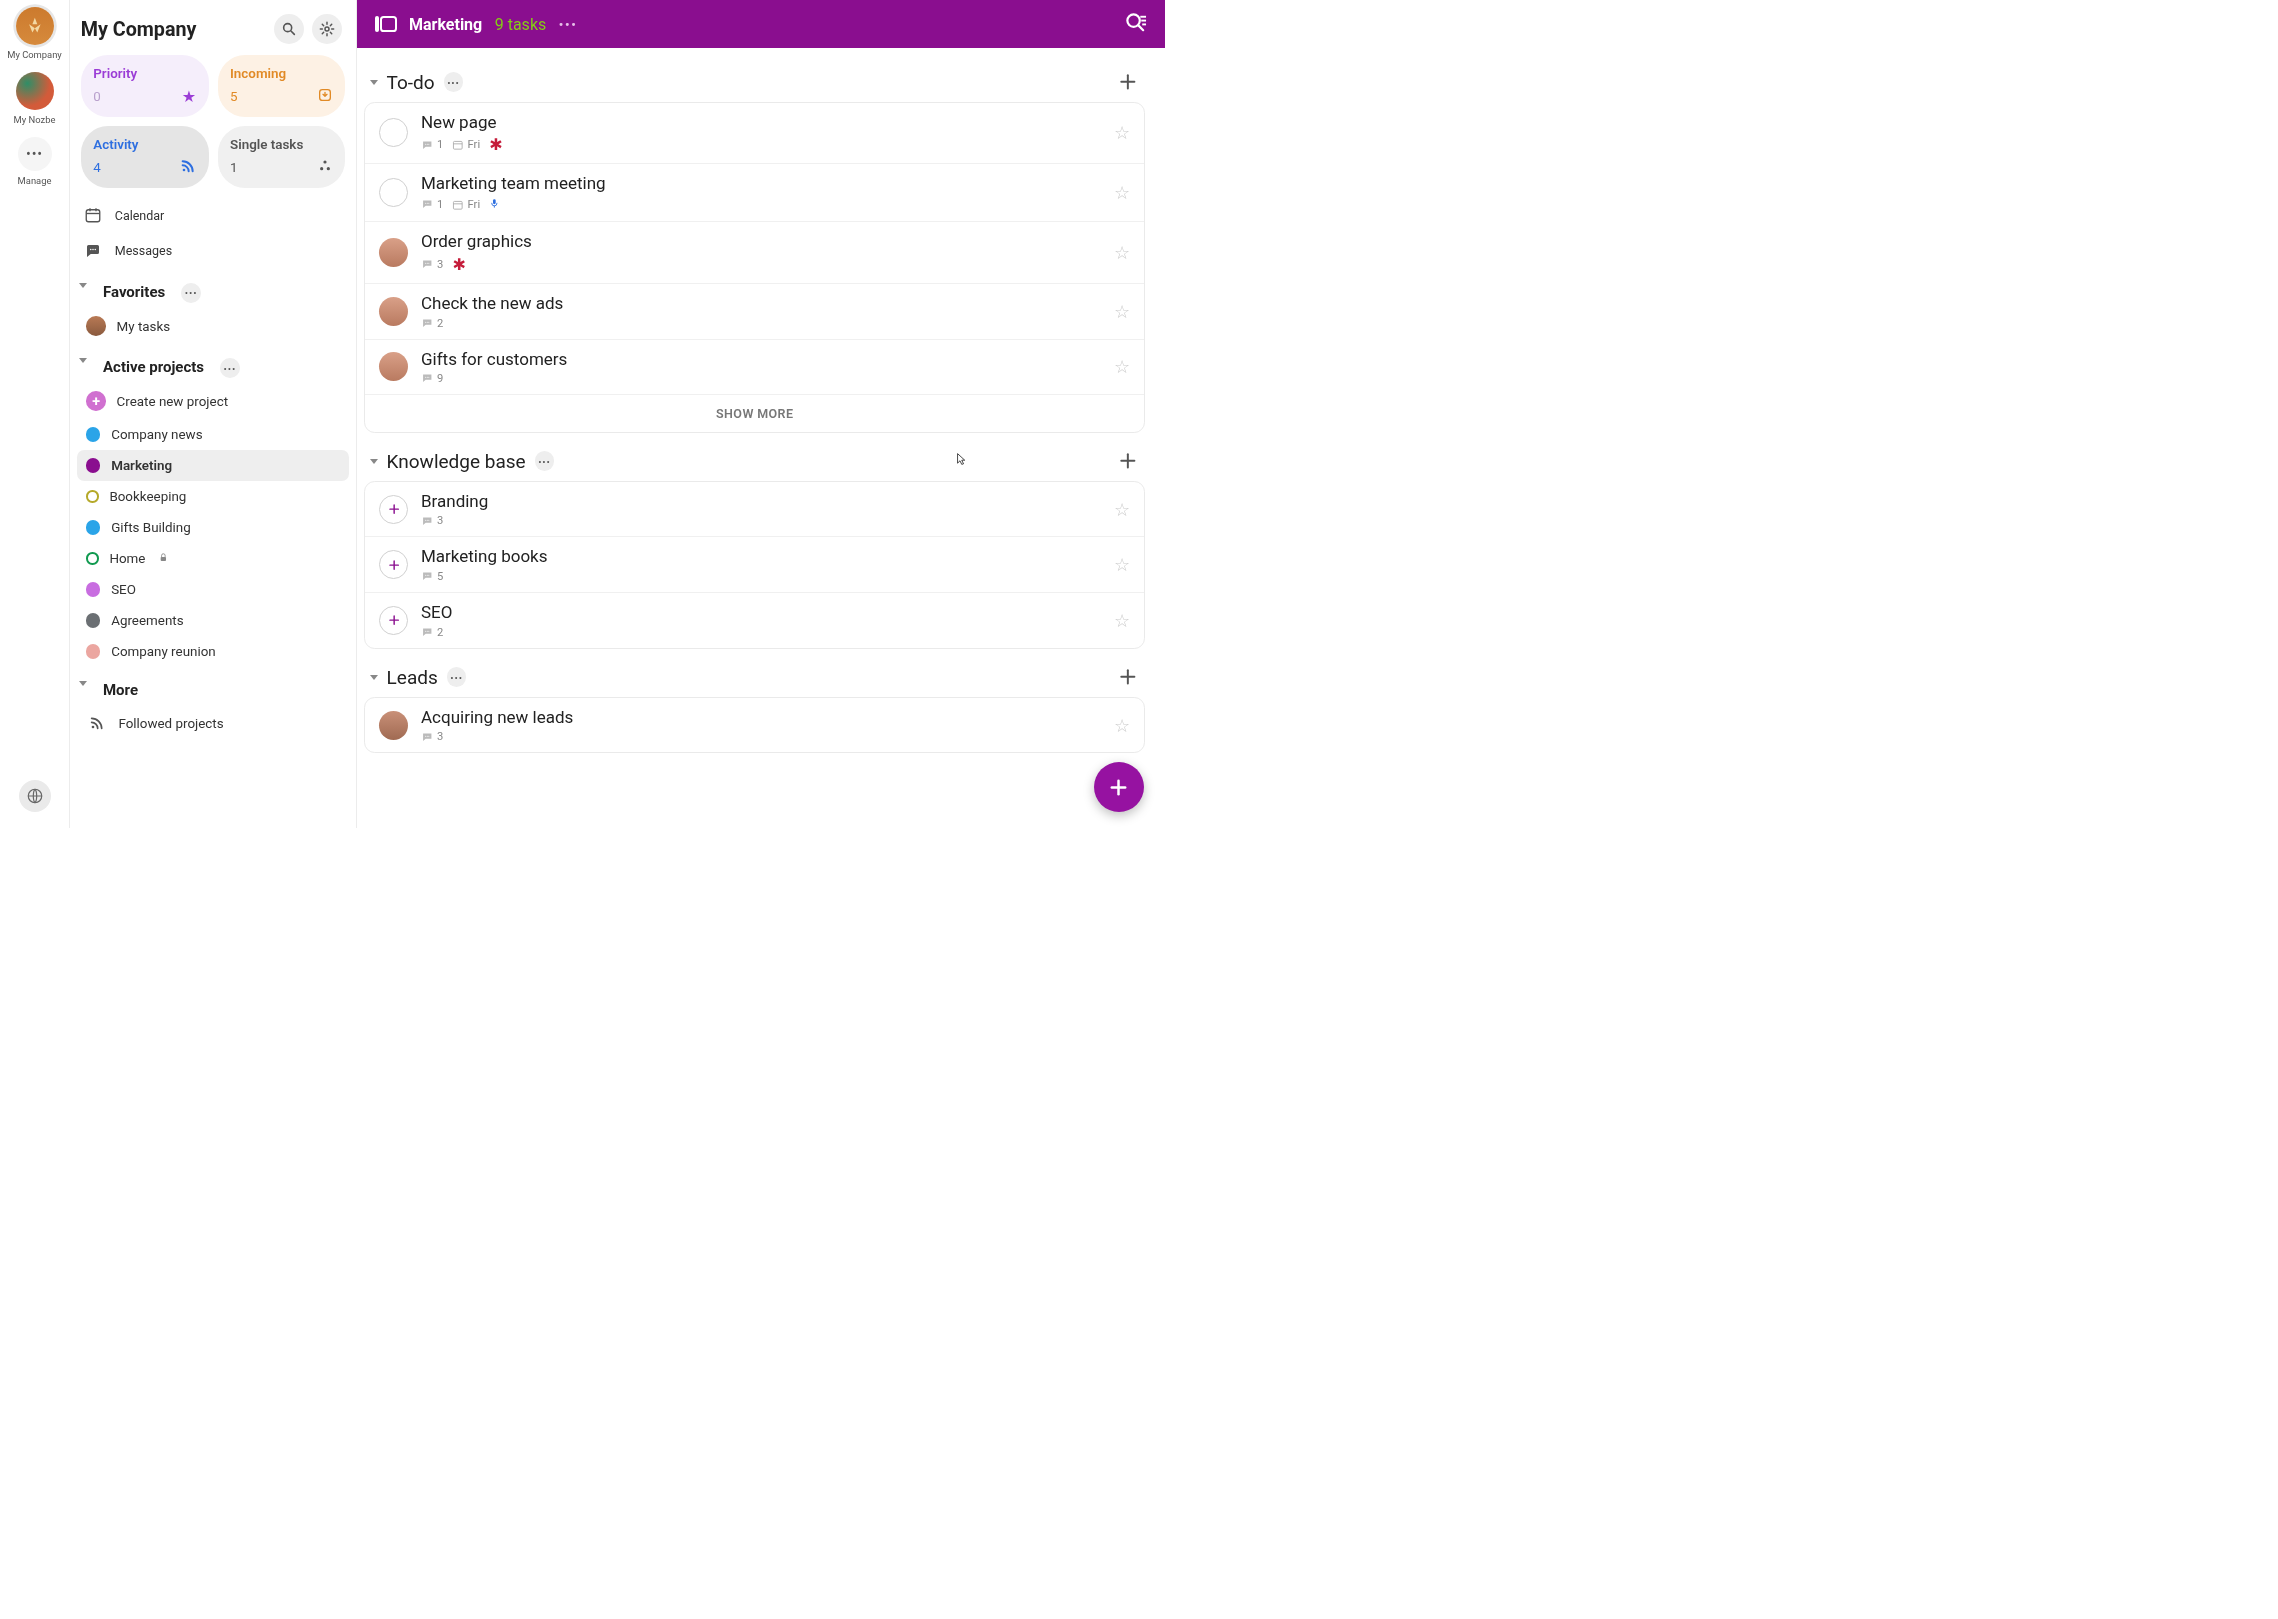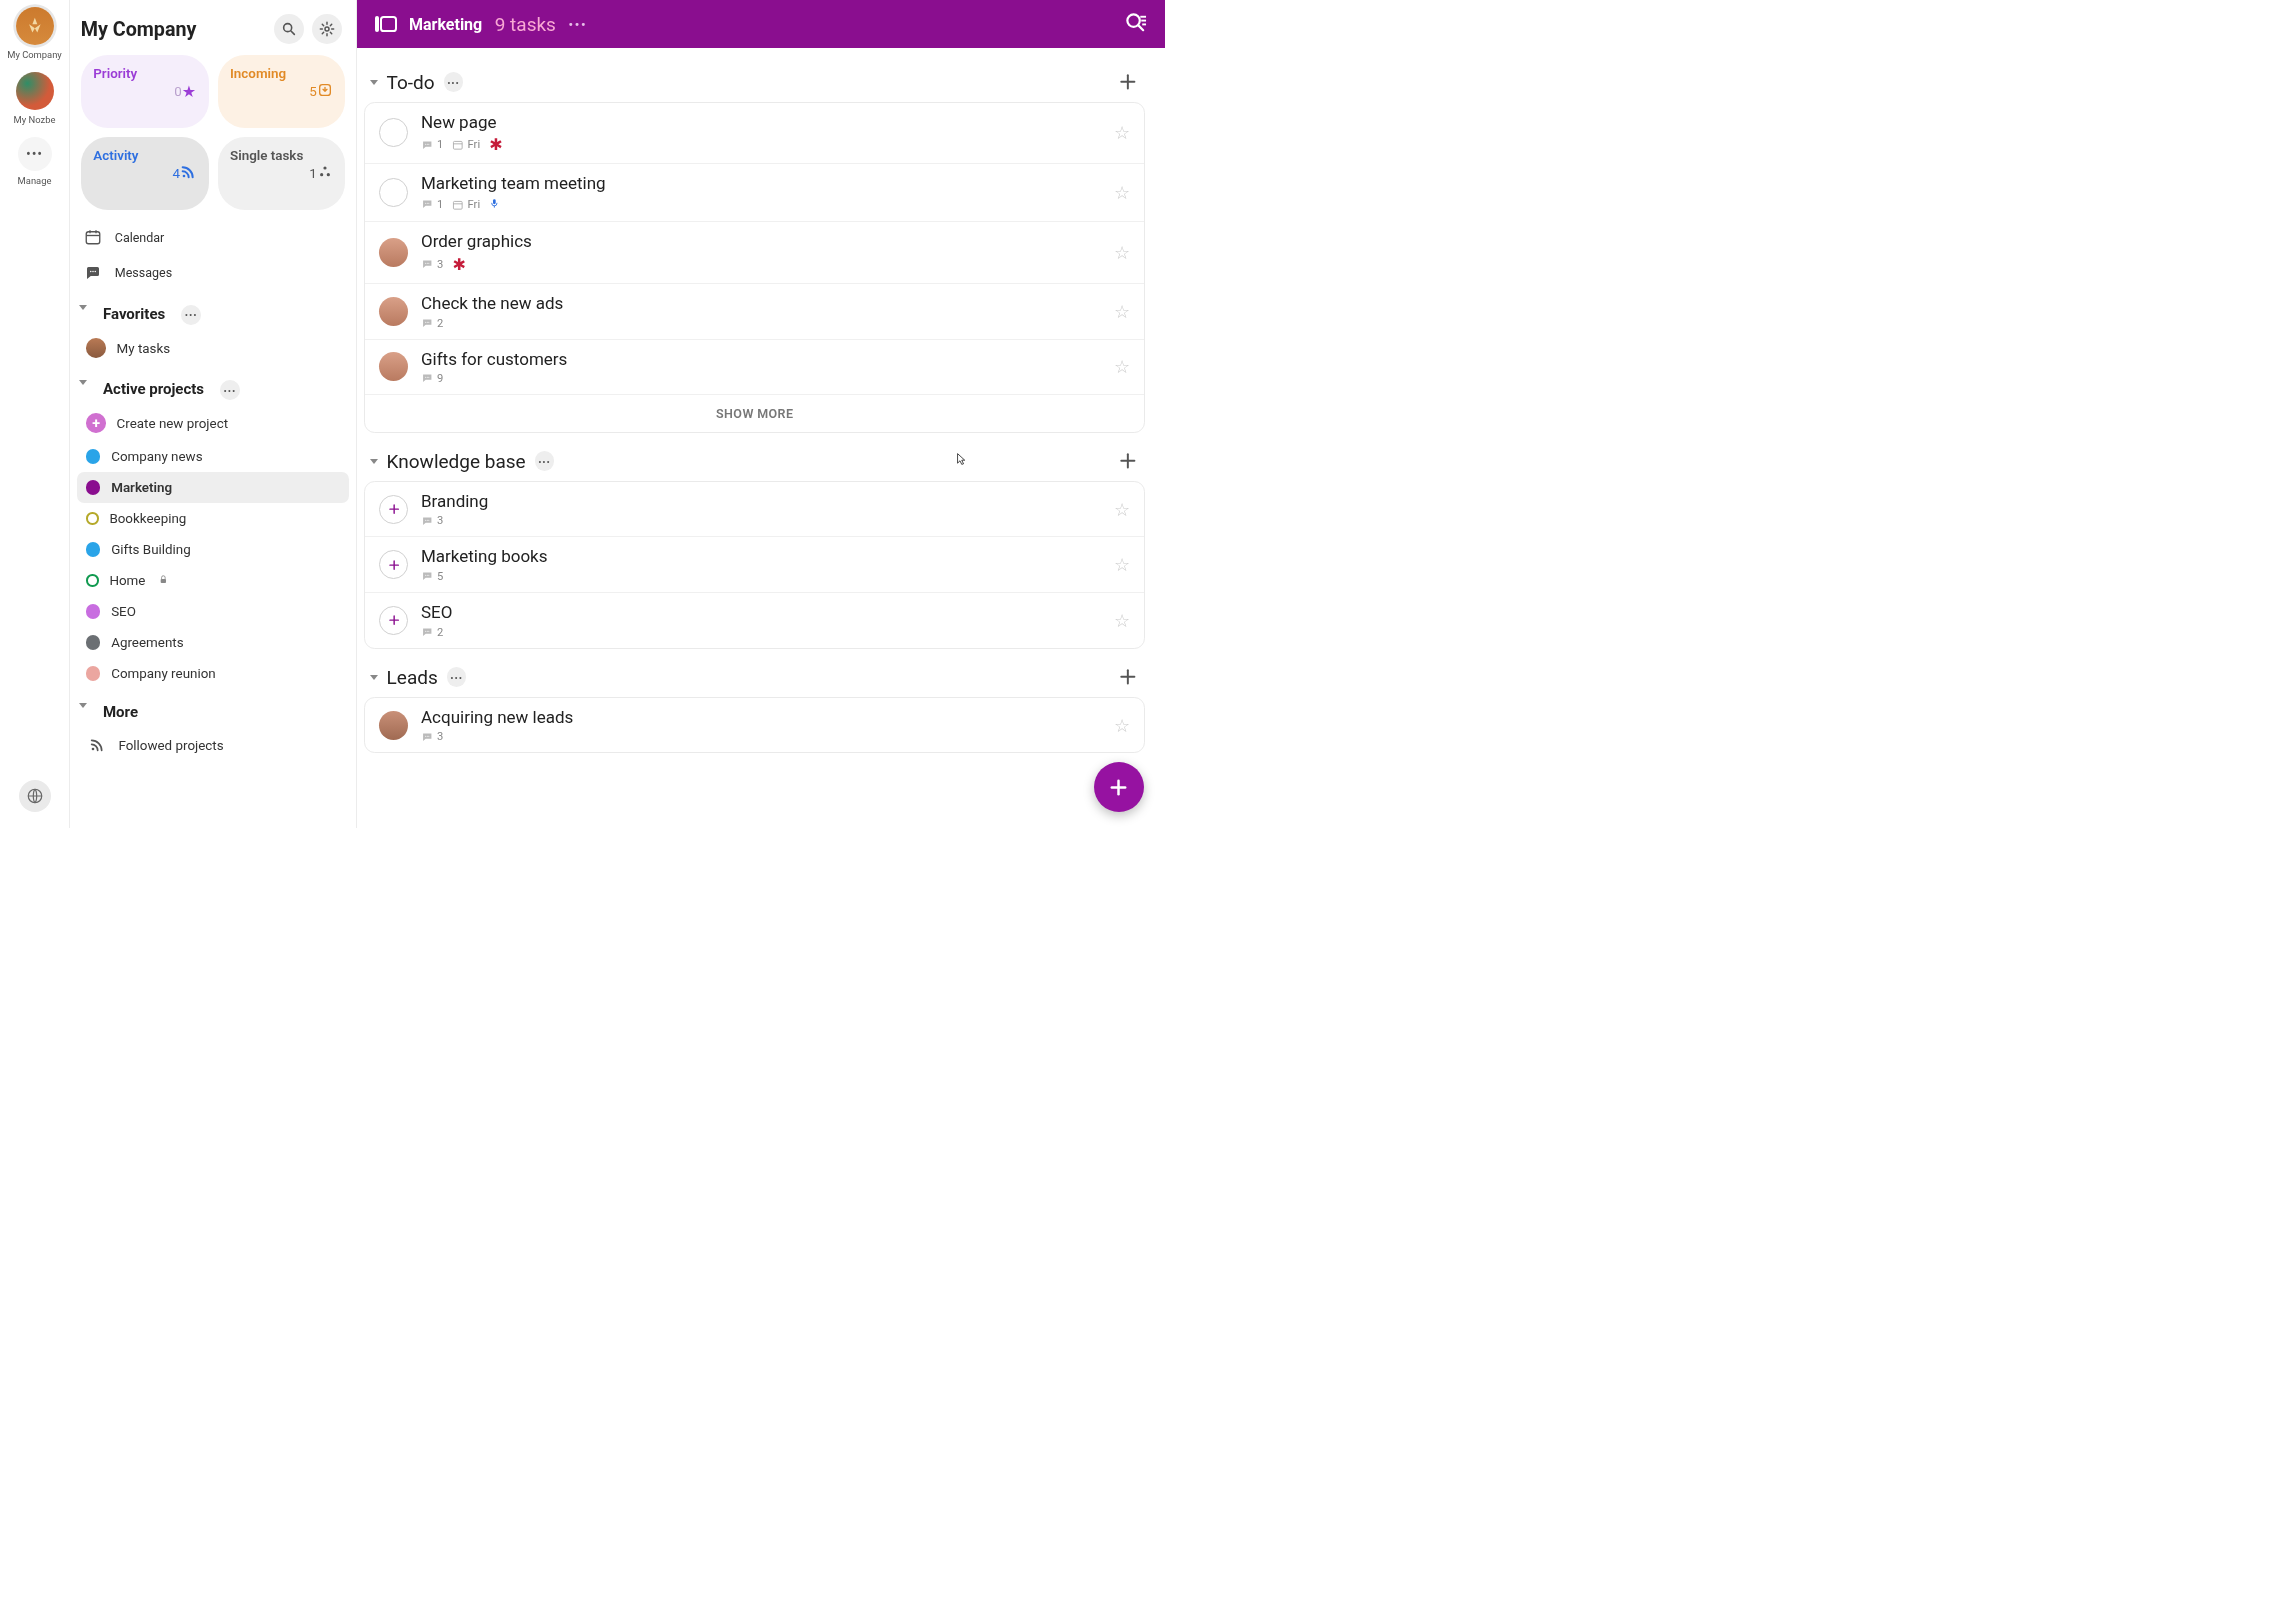--- a/index.html
+++ b/index.html
@@ -107,23 +107,23 @@
   
   .cards {
     display: grid;
     grid-template-columns: 1fr 1fr;
     gap: 9px;
     margin: 5.4px 3.6px 9px 3.6px;
   }
   .card {
     border-radius: 27px;
     padding: 10.7px 12.5px 10.7px 12.5px;
-    height: 73px;
-    display: flex;
-    flex-direction: row;
+    height: 62px;
+    display: flex;
+    flex-direction: column;
     justify-content: space-between;
     cursor: pointer;
   }
   .card .card-top { font-weight: 600; font-size: 13.4px; }
   .card .card-bot { display: flex; align-items: center; justify-content: space-between; font-size: 13.4px;}
   .card.priority { background: #f5eefb; }
   .card.priority .card-top { color: #9b3dd6; }
   .card.priority .card-count { color: #b9a0cd; }
   .card.incoming { background: #fdf1e4; }
   .card.incoming .card-top { color: #e18a26; }
@@ -225,21 +225,21 @@
     height: 48px;
     background: #8a0e8f;
     display: flex;
     align-items: center;
     padding: 0 18px;
     color: #fff;
     gap: 12.5px;
     flex-shrink: 0;
   }
   .topbar .proj-name { font-size: 16px; font-weight: 700; }
-  .topbar .task-count { color: #f9a8d4; font-size: 19px; }
+  .topbar .task-count { color: #84cc16; font-size: 16px; }
   .topbar .dots { color: #e7bee9; letter-spacing: 1.8px; cursor:pointer; font-weight:700;}
   .topbar .spacer { flex: 1; }
   .panel-icon {
     width: 21.5px; height: 16px; display:flex; gap:1.8px; cursor:pointer;
   }
   .panel-icon span:first-child {
     width: 3.6px; height: 100%; border-radius: 2.7px; background: #fff;
   }
   .panel-icon span:last-child {
     flex:1; height: 100%; border: 2.2px solid #fff; border-radius: 3.6px;

